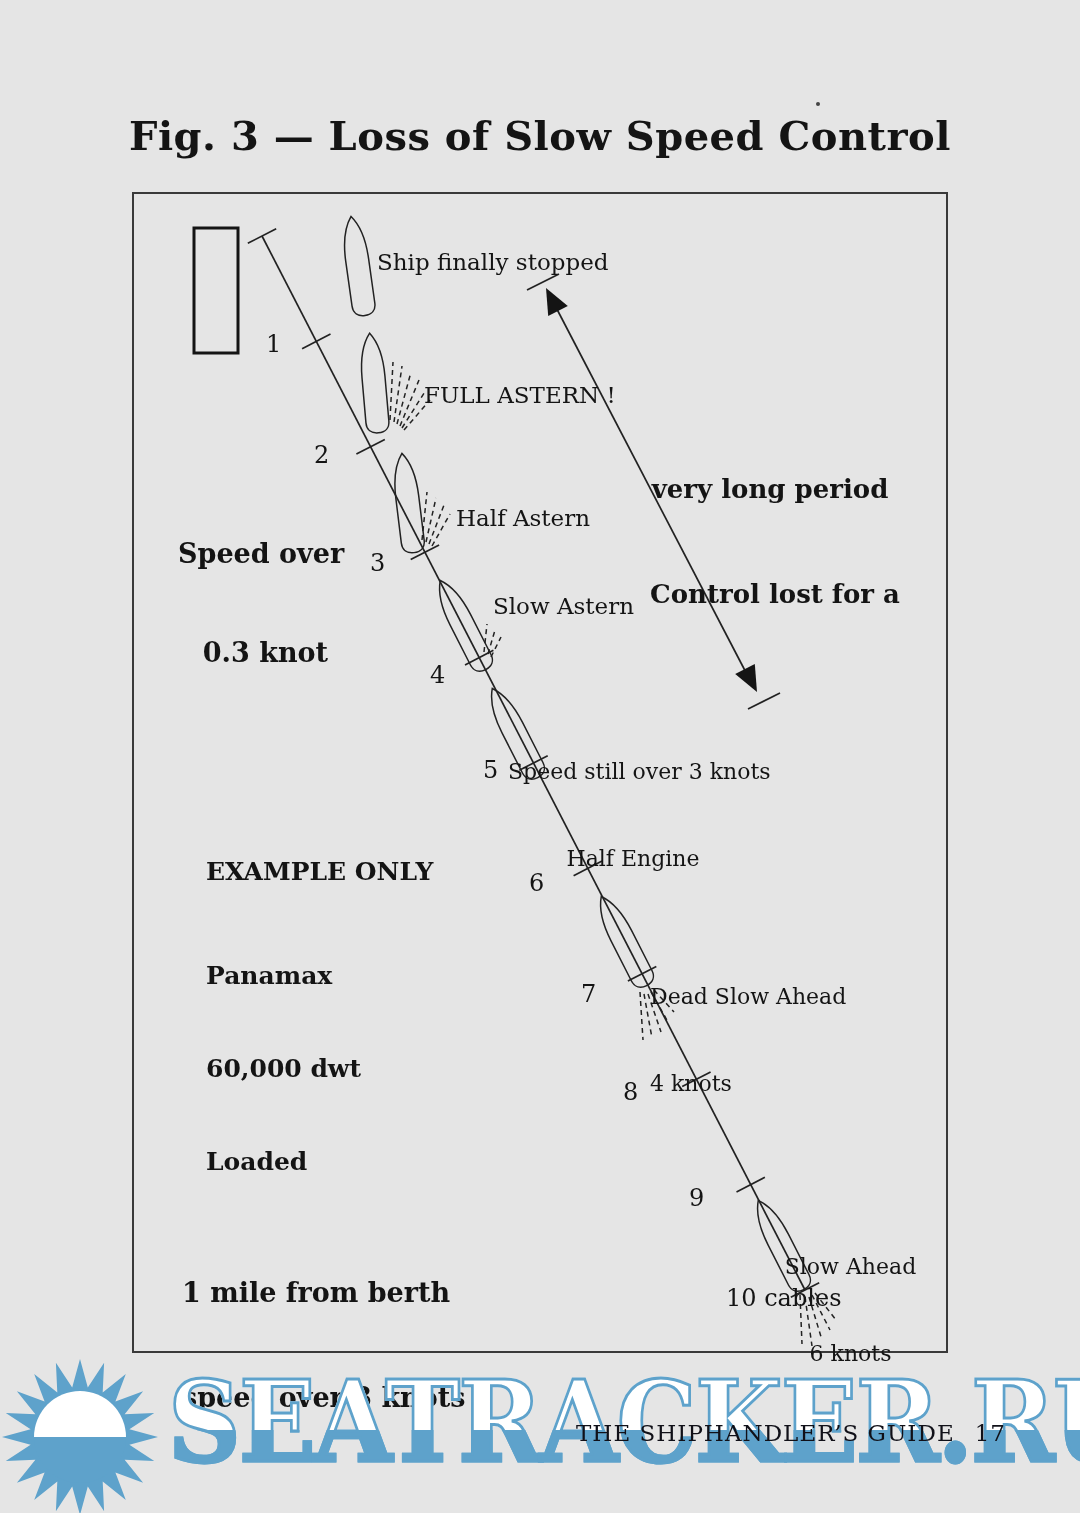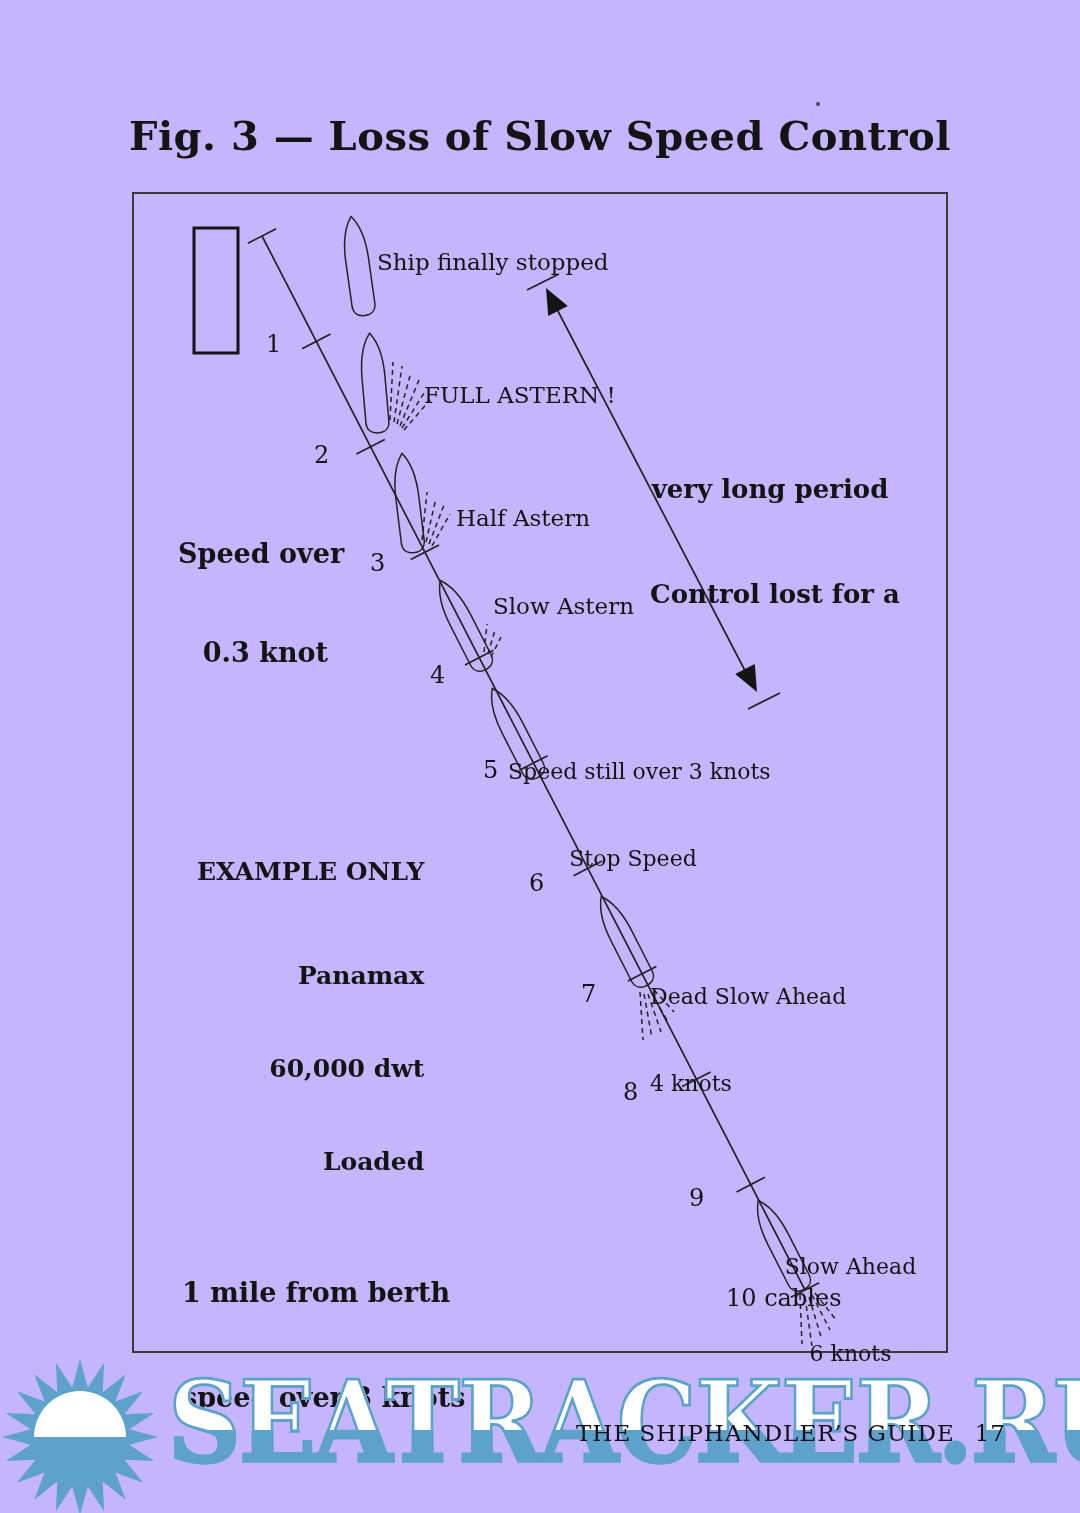--- a/index.html
+++ b/index.html
@@ -1,33 +1,33 @@
 <!DOCTYPE html>
 <html style="--wm-color: #5EA2CB;"><head>
 <meta charset="utf-8">
 <style>
   html,body{margin:0;padding:0;background:#ffffff;}
   #page{
-    position:relative;width:1080px;height:1513px;background:#c4b5fd;
+    position:relative;width:1080px;height:1513px;background:#e5e5e5;
     overflow:hidden;font-family:"DejaVu Serif",serif;color:#111;
   }
   .lbl{position:absolute;white-space:pre;color:#141414;}
   #title{left:0;right:0;top:112px;text-align:center;font-size:40px;font-weight:bold;letter-spacing:.5px;}
   #diagram-svg{position:absolute;left:0;top:0;z-index:1;}
   .lbl.z{z-index:2;}
   .cap{font-size:23px;}
   .num{font-size:24px;}
   #lbl-ship-stopped{left:377px;top:249px;}
   #lbl-full-astern{left:424px;top:382px;}
   #lbl-half-astern{left:456px;top:505px;}
   #lbl-slow-astern{left:493px;top:593px;}
   #blk-control-lost{left:650px;top:402px;width:240px;text-align:center;font-weight:bold;font-size:26px;line-height:35px;}
   #blk-speed-over{left:178px;top:471px;width:150px;text-align:right;font-weight:bold;font-size:27px;line-height:33px;}
   #blk-speed-still{left:508px;top:699px;width:250px;text-align:center;font-size:22px;line-height:29px;}
-  #blk-example{left:197px;top:794px;font-size:25px;font-weight:bold;line-height:31px;text-align:right;}
+  #blk-example{left:206px;top:794px;font-size:25px;font-weight:bold;line-height:31px;}
   #blk-example .first{margin-bottom:11px;}
   #blk-dead-slow{left:650px;top:924px;width:165px;font-size:22px;line-height:29px;}
   #blk-slow-ahead{left:778px;top:1194px;width:145px;text-align:center;font-size:22px;line-height:29px;}
   #blk-mile{left:182px;top:1205px;width:252px;text-align:center;font-weight:bold;font-size:27px;line-height:35px;}
   #m1{left:266px;top:330px;} #m2{left:314px;top:441px;} #m3{left:370px;top:549px;}
   #m4{left:430px;top:661px;} #m5{left:483px;top:756px;} #m6{left:529px;top:869px;}
   #m7{left:581px;top:980px;} #m8{left:623px;top:1078px;} #m9{left:689px;top:1184px;}
   #m10{left:686px;top:1284px;margin-left:40px;}
   #footer{left:576px;top:1420px;z-index:6;display:flex;gap:20px;font-size:23px;letter-spacing:1px;color:#101018;}
   #watermark-text{
@@ -138,21 +138,21 @@
     <div>Control lost for a</div>
   </div>
 
   <div id="blk-speed-over" class="lbl z">
     <div>Speed over</div>
     <div>0.3 knot</div>
   </div>
 
   <div id="blk-speed-still" class="lbl z">
     <div>Speed still over 3 knots</div>
-    <div>Stop Speed</div>
+    <div>Half Engine</div>
   </div>
 
   <div id="blk-example" class="lbl z">
     <div class="first">EXAMPLE ONLY</div>
     <div>Panamax</div>
     <div>60,000 dwt</div>
     <div>Loaded</div>
   </div>
 
   <div id="blk-dead-slow" class="lbl z">

